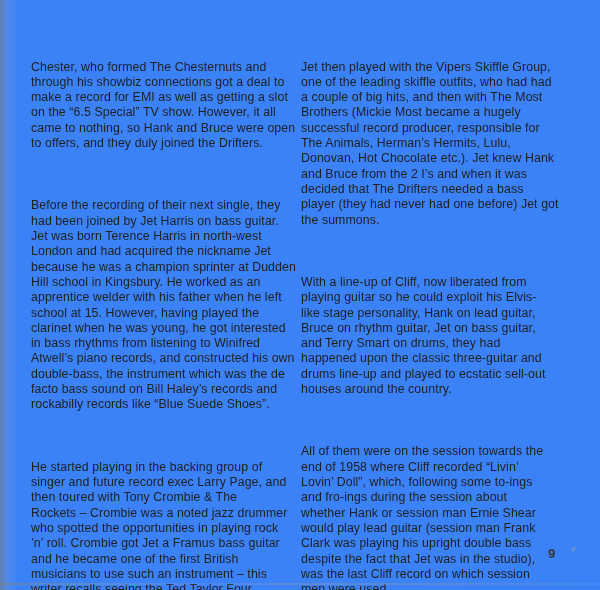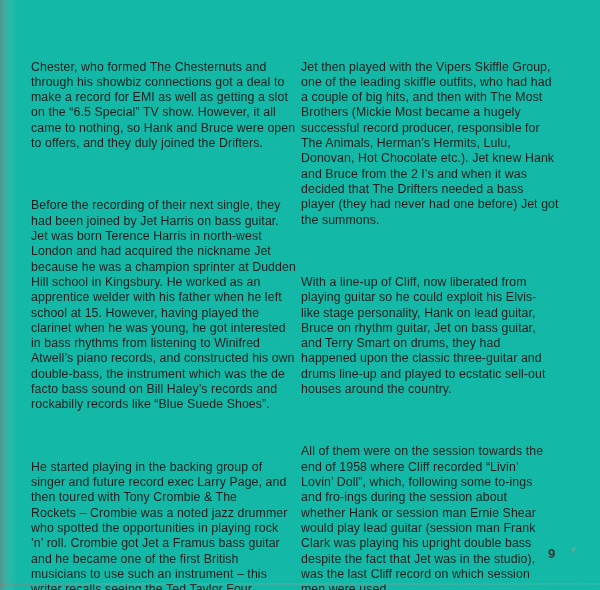--- a/index.html
+++ b/index.html
@@ -4,21 +4,21 @@
 <style>
   html, body {
     margin: 0;
     padding: 0;
     background: #ffffff;
   }
   .page {
     position: relative;
     width: 600px;
     height: 590px;
-    background: #14b8a6;
+    background: #3b82f6;
     overflow: hidden;
     font-family: "Liberation Sans", "DejaVu Sans", sans-serif;
     color: #1f1f1f;
   }
   
   .edge-left {
     position: absolute;
     left: 0; top: 0;
     width: 18px; height: 590px;
     background: linear-gradient(to right,

